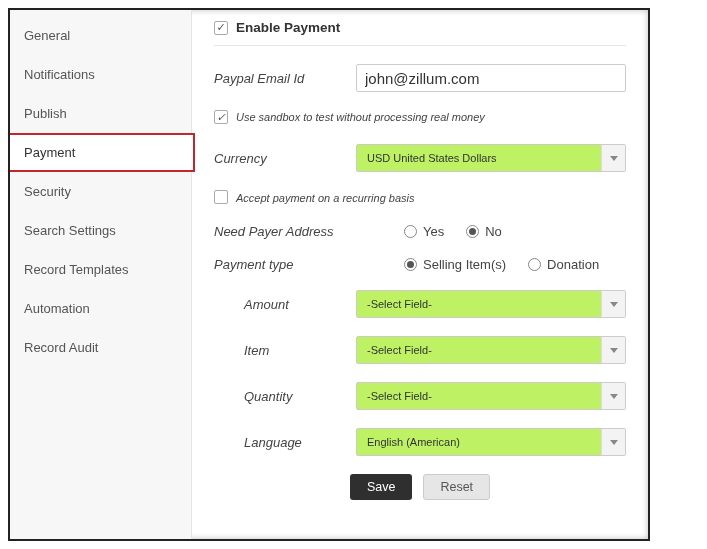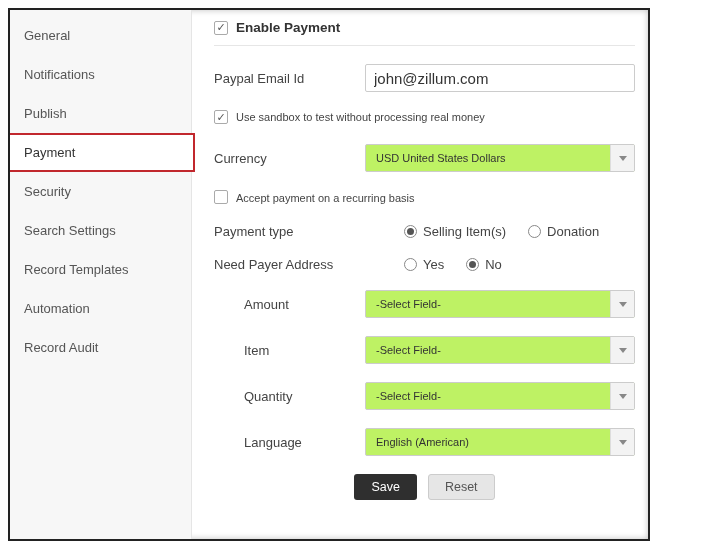--- a/index.html
+++ b/index.html
@@ -37,21 +37,21 @@
     border: 2px solid #c1272d;
     margin-left: -2px;
     margin-right: -4px;
     padding: 10px 14px;
     color: #333;
     position: relative;
     z-index: 2;
   }
   .main {
     flex: 1;
-    padding: 10px 13px 8px 22px;
+    padding: 10px 22px 8px 22px;
     position: relative;
     overflow: hidden;
   }
   .header-row {
     display: flex;
     align-items: center;
     gap: 8px;
     padding-bottom: 10px;
     border-bottom: 1px solid #e6e6e6;
     margin-bottom: 18px;
@@ -82,20 +82,21 @@
   .row {
     display: flex;
     align-items: center;
     margin-bottom: 18px;
   }
   .row.chkrow { margin-bottom: 20px; }
   .label {
     width: 190px;
     color: #444;
     font-size: 13px;
+    font-style: italic;
   }
   .label.indent { padding-left: 30px; }
   .field { flex: 1; }
   .text-input {
     width: 270px;
     height: 28px;
     border: 1px solid #ccc;
     border-radius: 2px;
     padding: 4px 8px;
     font-size: 15px;
@@ -235,48 +236,48 @@
     </div>
 
     <div class="row chkrow">
       <div class="label" style="width:auto;display:flex;align-items:flex-end;gap:8px;">
         <span class="chk"></span>
         <span class="chk-text">Accept payment on a recurring basis</span>
       </div>
     </div>
 
     <div class="row">
+      <div class="label">Need Payer Address</div>
+      <div class="field radio-wrap">
+        <label class="radio">
+          <span class="rdot"></span>
+          <span>Yes</span>
+        </label>
+        <label class="radio">
+          <span class="rdot sel"></span>
+          <span>No</span>
+        </label>
+      </div>
+    </div>
+
+    <div class="row">
       <div class="label">Payment type</div>
       <div class="field radio-wrap">
         <label class="radio">
           <span class="rdot sel"></span>
           <span>Selling Item(s)</span>
         </label>
         <label class="radio">
           <span class="rdot"></span>
           <span>Donation</span>
         </label>
       </div>
     </div>
 
     <div class="row">
-      <div class="label">Need Payer Address</div>
-      <div class="field radio-wrap">
-        <label class="radio">
-          <span class="rdot"></span>
-          <span>Yes</span>
-        </label>
-        <label class="radio">
-          <span class="rdot sel"></span>
-          <span>No</span>
-        </label>
-      </div>
-    </div>
-
-    <div class="row">
       <div class="label indent">Amount</div>
       <div class="field">
         <div class="select">
           <span>-Select Field-</span>
           <span class="arrow"></span>
         </div>
       </div>
     </div>
 
     <div class="row">

